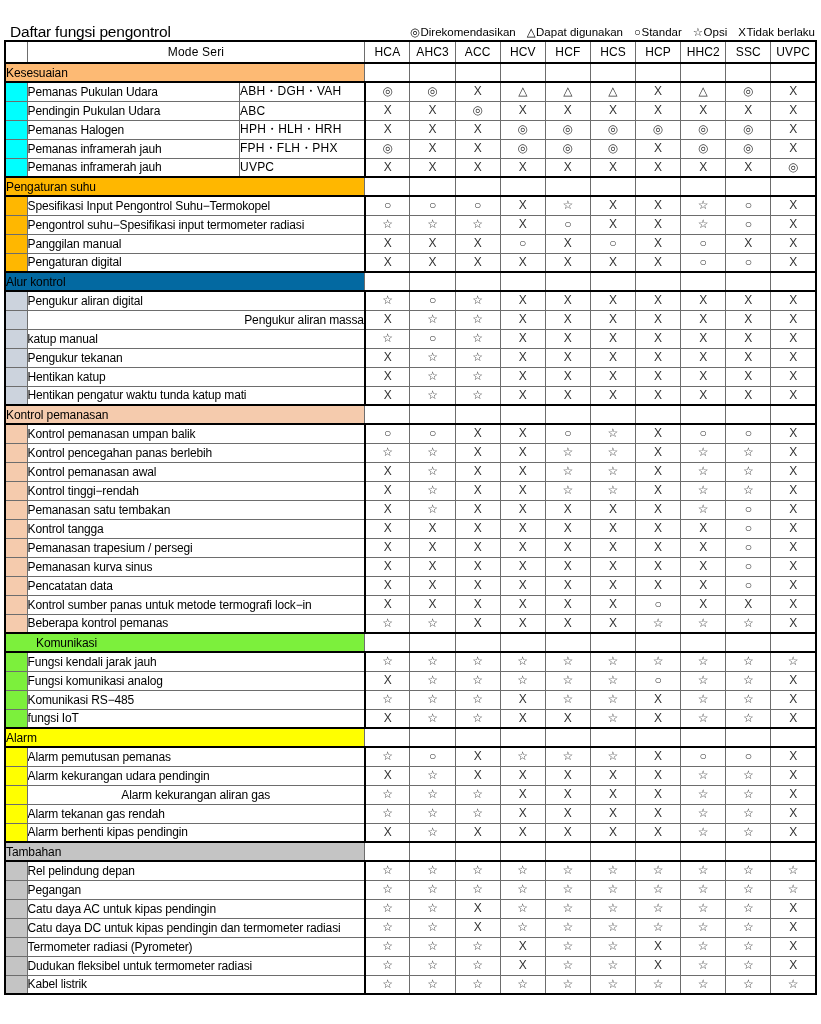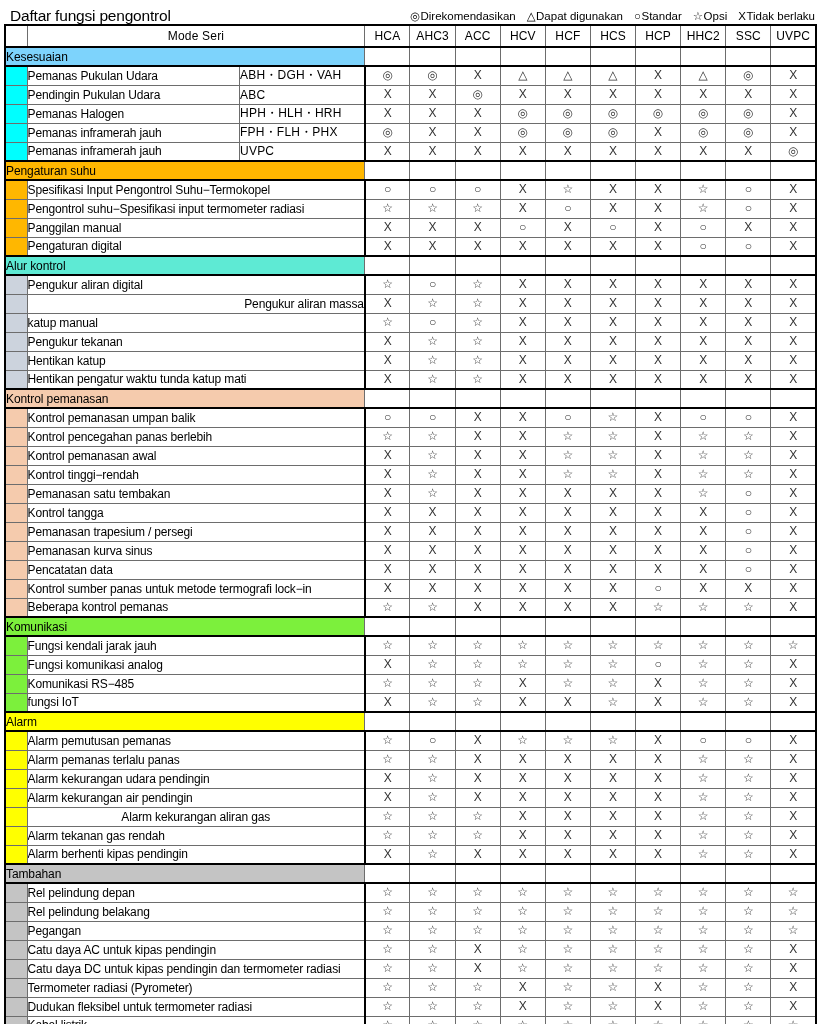--- a/index.html
+++ b/index.html
@@ -20,21 +20,21 @@
     height: 1024px;
     box-sizing: border-box;
     padding: 0 4px;
   }
 
   
   .topbar {
     display: flex;
     align-items: flex-end;
     justify-content: space-between;
-    height: 24px;
+    height: 40px;
     padding: 0 2px 0 6px;
     box-sizing: border-box;
   }
   .doc-title {
     font-size: 15.5px;
     line-height: 16px;
     letter-spacing: -0.2px;
     white-space: nowrap;
   }
   .legend {
@@ -187,21 +187,21 @@
           <td class="head-code">ACC</td>
           <td class="head-code">HCV</td>
           <td class="head-code">HCF</td>
           <td class="head-code">HCS</td>
           <td class="head-code">HCP</td>
           <td class="head-code">HHC2</td>
           <td class="head-code">SSC</td>
           <td class="head-code">UVPC</td>
         </tr>
         <tr class="section">
-          <td class="sec-title" colspan="3" style="background: #7dd3fc;">Kesesuaian</td>
+          <td class="sec-title" colspan="3" style="background: #fdba74;">Kesesuaian</td>
           <td class="sec-blank"></td>
           <td class="sec-blank-inner"></td>
           <td class="sec-blank-inner"></td>
           <td class="sec-blank-inner"></td>
           <td class="sec-blank-inner"></td>
           <td class="sec-blank-inner"></td>
           <td class="sec-blank-inner"></td>
           <td class="sec-blank-inner"></td>
           <td class="sec-blank-inner"></td>
           <td class="sec-blank-inner"></td>
@@ -344,21 +344,21 @@
           <td class="cell sym-x">X</td>
           <td class="cell sym-x">X</td>
           <td class="cell sym-x">X</td>
           <td class="cell sym-x">X</td>
           <td class="cell sym-x">X</td>
           <td class="cell sym-circ">○</td>
           <td class="cell sym-circ">○</td>
           <td class="cell sym-x">X</td>
         </tr>
         <tr class="section">
-          <td class="sec-title" colspan="3" style="background: #5eead4;">Alur kontrol</td>
+          <td class="sec-title" colspan="3" style="background: #0369a1;">Alur kontrol</td>
           <td class="sec-blank"></td>
           <td class="sec-blank-inner"></td>
           <td class="sec-blank-inner"></td>
           <td class="sec-blank-inner"></td>
           <td class="sec-blank-inner"></td>
           <td class="sec-blank-inner"></td>
           <td class="sec-blank-inner"></td>
           <td class="sec-blank-inner"></td>
           <td class="sec-blank-inner"></td>
           <td class="sec-blank-inner"></td>
@@ -608,21 +608,21 @@
           <td class="cell sym-x">X</td>
           <td class="cell sym-x">X</td>
           <td class="cell sym-x">X</td>
           <td class="cell sym-x">X</td>
           <td class="cell sym-star">☆</td>
           <td class="cell sym-star">☆</td>
           <td class="cell sym-star">☆</td>
           <td class="cell sym-x">X</td>
         </tr>
         <tr class="section">
-          <td class="sec-title" colspan="3" style="background: rgb(124, 240, 60);">Komunikasi</td>
+          <td class="sec-title" colspan="3" style="background: rgb(124, 240, 60); padding-left: 30px;">Komunikasi</td>
           <td class="sec-blank"></td>
           <td class="sec-blank-inner"></td>
           <td class="sec-blank-inner"></td>
           <td class="sec-blank-inner"></td>
           <td class="sec-blank-inner"></td>
           <td class="sec-blank-inner"></td>
           <td class="sec-blank-inner"></td>
           <td class="sec-blank-inner"></td>
           <td class="sec-blank-inner"></td>
           <td class="sec-blank-inner"></td>
@@ -705,49 +705,21 @@
           <td class="cell sym-star">☆</td>
           <td class="cell sym-star">☆</td>
           <td class="cell sym-star">☆</td>
           <td class="cell sym-x">X</td>
           <td class="cell sym-circ">○</td>
           <td class="cell sym-circ">○</td>
           <td class="cell sym-x">X</td>
         </tr>
         <tr class="row">
           <td class="stripe" style="background: rgb(255, 255, 0);"></td>
-          <td class="rowlabel wide" colspan="2" style="border-right: 2px solid rgb(0, 0, 0);">Alarm pemanas terlalu panas</td>
-          <td class="cell first sym-star">☆</td>
-          <td class="cell sym-star">☆</td>
-          <td class="cell sym-x">X</td>
-          <td class="cell sym-x">X</td>
-          <td class="cell sym-x">X</td>
-          <td class="cell sym-x">X</td>
-          <td class="cell sym-x">X</td>
-          <td class="cell sym-star">☆</td>
-          <td class="cell sym-star">☆</td>
-          <td class="cell sym-x">X</td>
-        </tr>
-        <tr class="row">
-          <td class="stripe" style="background: rgb(255, 255, 0);"></td>
           <td class="rowlabel wide" colspan="2" style="border-right: 2px solid rgb(0, 0, 0);">Alarm kekurangan udara pendingin</td>
-          <td class="cell first sym-x">X</td>
-          <td class="cell sym-star">☆</td>
-          <td class="cell sym-x">X</td>
-          <td class="cell sym-x">X</td>
-          <td class="cell sym-x">X</td>
-          <td class="cell sym-x">X</td>
-          <td class="cell sym-x">X</td>
-          <td class="cell sym-star">☆</td>
-          <td class="cell sym-star">☆</td>
-          <td class="cell sym-x">X</td>
-        </tr>
-        <tr class="row">
-          <td class="stripe" style="background: rgb(255, 255, 0);"></td>
-          <td class="rowlabel wide" colspan="2" style="border-right: 2px solid rgb(0, 0, 0);">Alarm kekurangan air pendingin</td>
           <td class="cell first sym-x">X</td>
           <td class="cell sym-star">☆</td>
           <td class="cell sym-x">X</td>
           <td class="cell sym-x">X</td>
           <td class="cell sym-x">X</td>
           <td class="cell sym-x">X</td>
           <td class="cell sym-x">X</td>
           <td class="cell sym-star">☆</td>
           <td class="cell sym-star">☆</td>
           <td class="cell sym-x">X</td>
@@ -816,34 +788,20 @@
           <td class="cell sym-star">☆</td>
           <td class="cell sym-star">☆</td>
           <td class="cell sym-star">☆</td>
           <td class="cell sym-star">☆</td>
           <td class="cell sym-star">☆</td>
           <td class="cell sym-star">☆</td>
           <td class="cell sym-star">☆</td>
         </tr>
         <tr class="row">
           <td class="stripe" style="background: rgb(196, 196, 196);"></td>
-          <td class="rowlabel wide" colspan="2" style="border-right: 2px solid rgb(0, 0, 0);">Rel pelindung belakang</td>
-          <td class="cell first sym-star">☆</td>
-          <td class="cell sym-star">☆</td>
-          <td class="cell sym-star">☆</td>
-          <td class="cell sym-star">☆</td>
-          <td class="cell sym-star">☆</td>
-          <td class="cell sym-star">☆</td>
-          <td class="cell sym-star">☆</td>
-          <td class="cell sym-star">☆</td>
-          <td class="cell sym-star">☆</td>
-          <td class="cell sym-star">☆</td>
-        </tr>
-        <tr class="row">
-          <td class="stripe" style="background: rgb(196, 196, 196);"></td>
           <td class="rowlabel wide" colspan="2" style="border-right: 2px solid rgb(0, 0, 0);">Pegangan</td>
           <td class="cell first sym-star">☆</td>
           <td class="cell sym-star">☆</td>
           <td class="cell sym-star">☆</td>
           <td class="cell sym-star">☆</td>
           <td class="cell sym-star">☆</td>
           <td class="cell sym-star">☆</td>
           <td class="cell sym-star">☆</td>
           <td class="cell sym-star">☆</td>
           <td class="cell sym-star">☆</td>

